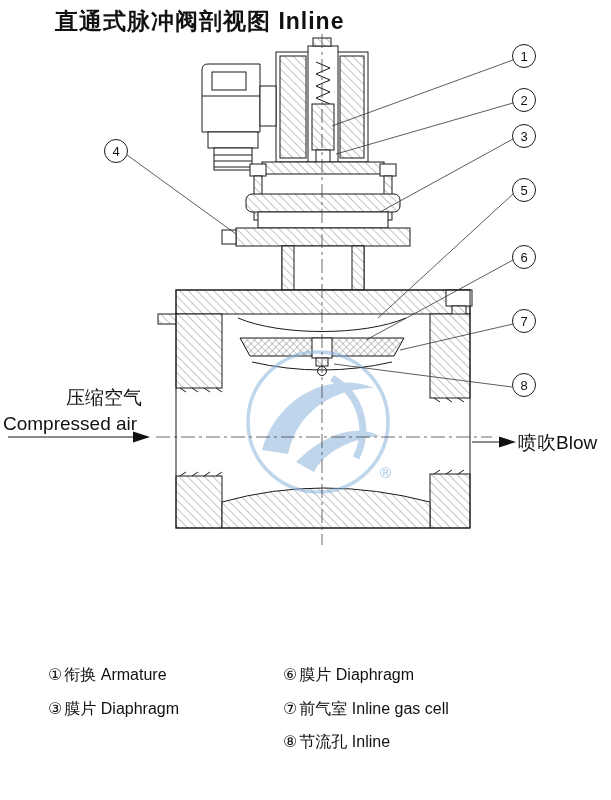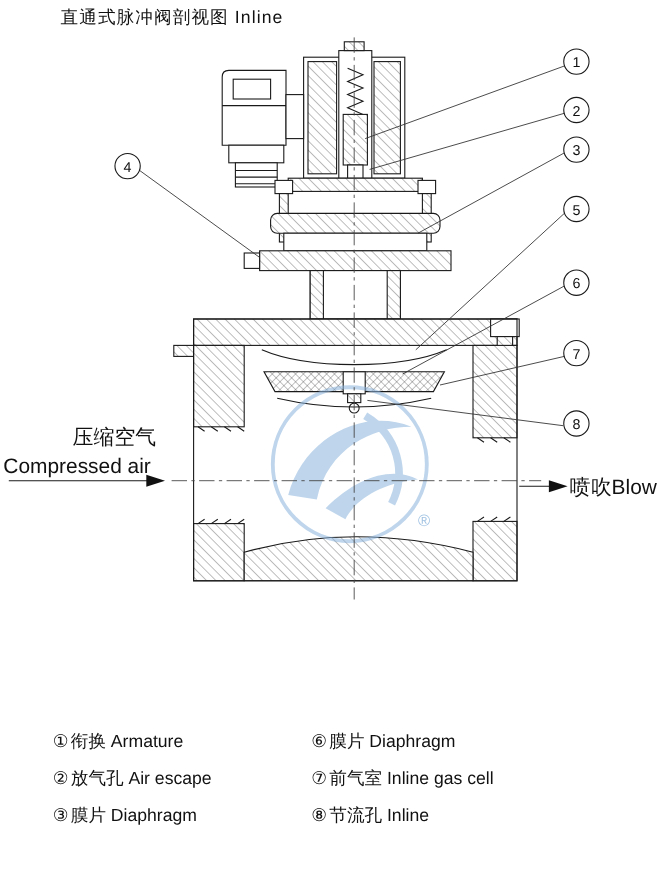--- a/index.html
+++ b/index.html
@@ -1,19 +1,19 @@
 <!DOCTYPE html>
 <html><head>
 <meta charset="utf-8">
 <style>
   * { margin: 0; padding: 0; box-sizing: border-box; }
   html, body { background: #fff; }
   body { font-family: "Liberation Sans", "DejaVu Sans", sans-serif; color: #111; }
   .page { position: relative; width: 611px; height: 800px; background: #fff; overflow: hidden; }
-  .title { position: absolute; left: 55px; top: 6px; font-size: 16px; font-weight: normal; letter-spacing: 1px; white-space: nowrap; }
+  .title { position: absolute; left: 55px; top: 6px; font-size: 23px; font-weight: bold; letter-spacing: 1px; white-space: nowrap; }
   .diagram { position: absolute; left: 0; top: 0; }
   .legend { position: absolute; left: 48px; top: 658px; display: flex; }
   .legend .col { display: flex; flex-direction: column; }
   .legend .col-1 { width: 235px; }
   .legend-item { font-size: 16px; line-height: 33.5px; white-space: nowrap; }
   .legend-item .num { margin-right: 2px; }
 
   
   .s  { stroke: #1a1a1a; stroke-width: 1; fill: none; }
   .sw { stroke: #1a1a1a; stroke-width: 1; fill: #fff; }
@@ -178,21 +178,20 @@
         <text class="ct" x="524" y="390">8</text>
       </g>
     </g>
   </svg>
 
   <h1 class="title">直通式脉冲阀剖视图 Inline</h1>
 
   <div class="legend">
     <div class="col col-1">
       <div class="legend-item"><span class="num">①</span><span>衔换 Armature</span></div>
-      <div class="legend-item"><span class="num">②</span><span>放气孔 Air escape</span></div>
       <div class="legend-item"><span class="num">③</span><span>膜片 Diaphragm</span></div>
     </div>
     <div class="col col-2">
       <div class="legend-item"><span class="num">⑥</span><span>膜片 Diaphragm</span></div>
       <div class="legend-item"><span class="num">⑦</span><span>前气室 Inline gas cell</span></div>
       <div class="legend-item"><span class="num">⑧</span><span>节流孔 Inline</span></div>
     </div>
   </div>
 
 </div>

